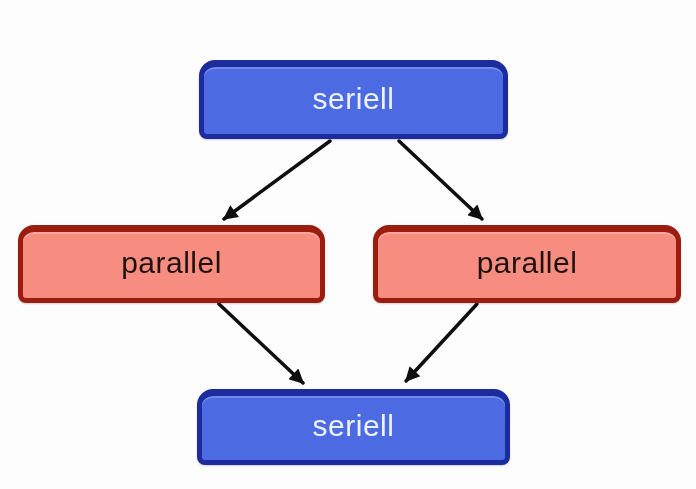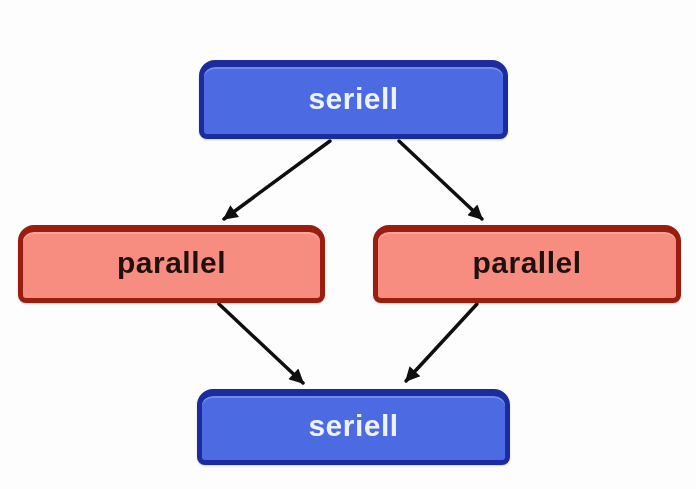--- a/index.html
+++ b/index.html
@@ -14,21 +14,21 @@
   }
   html,body{margin:0;padding:0;}
   body{
     width:696px;height:489px;
     background:var(--background);
     font-family:"Liberation Sans", sans-serif;
     overflow:hidden;
   }
   .stage{
     position:relative;
-    width:696px;height:489px;font-weight:bold;
+    width:696px;height:489px;
   }
   .edges{
     position:absolute;left:0;top:0;width:696px;height:489px;
     pointer-events:none;
   }
   .edge{
     stroke:var(--arrow);
     stroke-width:3.5;
     stroke-linecap:round;
   }

